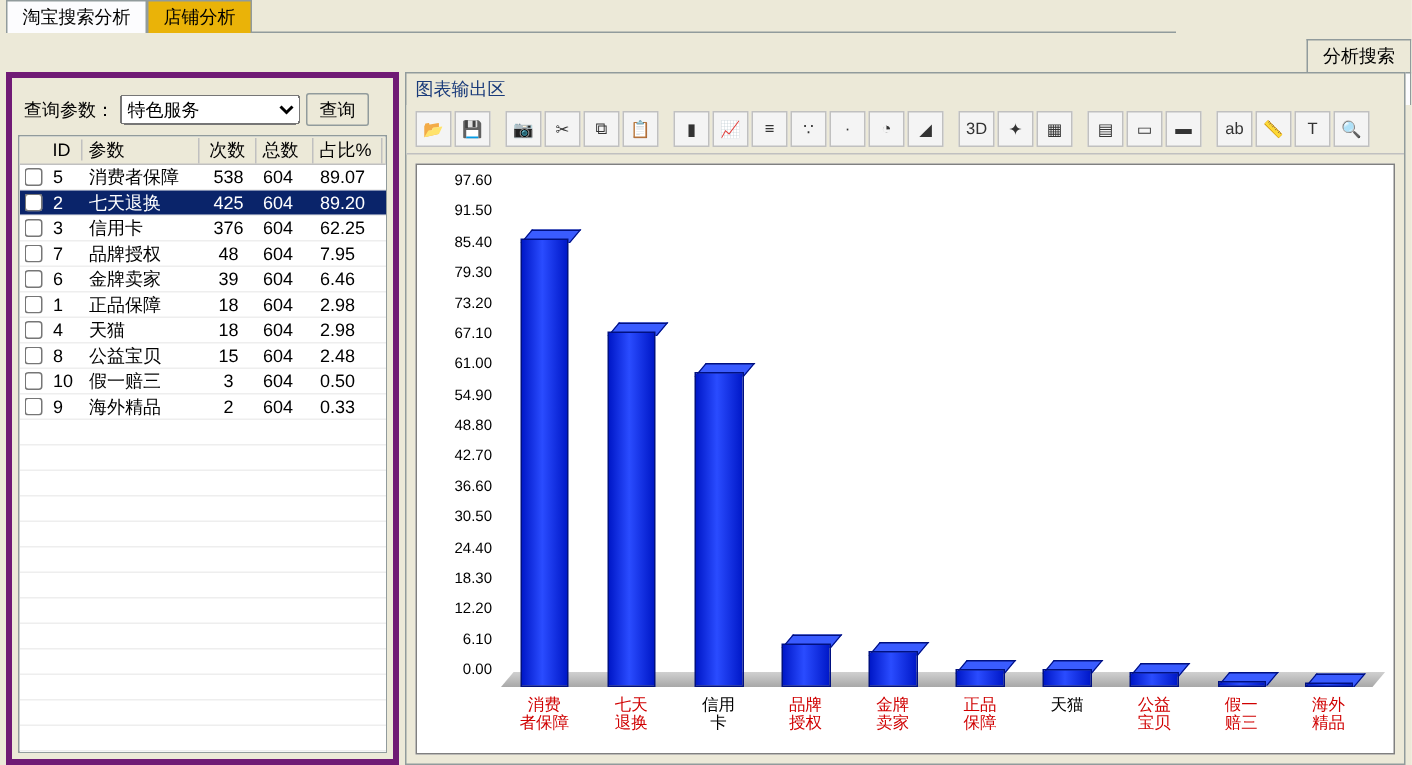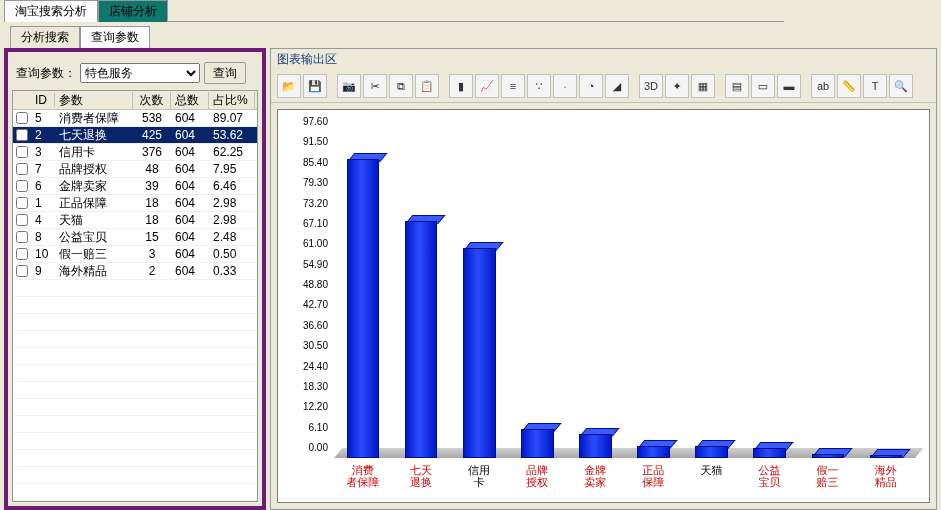--- a/index.html
+++ b/index.html
@@ -1,23 +1,23 @@
 <!DOCTYPE html>
 <html><head>
 <meta charset="utf-8">
 <style>
 html,body{margin:0;padding:0;font-family:"Microsoft YaHei","SimSun",Arial,sans-serif;font-size:12px;background:#ece9d8;color:#000;}
 .app{width:941px;height:510px;position:relative;background:#ece9d8;overflow:hidden;}
 
 .top-tabs{height:22px;padding-left:4px;display:flex;align-items:flex-end;gap:0;}
-.top-tab{border:1px solid #919b9c;border-bottom:none;padding:2px 10px;background:#0f766e;cursor:default;}
+.top-tab{border:1px solid #919b9c;border-bottom:none;padding:2px 10px;background:#eab308;cursor:default;}
 .top-tab.active{background:#fcfcfe;}
 .top-tabs-rule{border-top:1px solid #919b9c;margin-top:-1px;width:780px;margin-left:4px;}
 
-.inner-tabs{height:22px;padding-left:10px;display:flex;align-items:flex-end;gap:0;margin-top:4px;}
+.inner-tabs{height:22px;padding-left:10px;display:flex;align-items:flex-end;gap:0;margin-top:4px;flex-direction:column;}
 .inner-tab{border:1px solid #919b9c;border-bottom:none;padding:2px 10px;background:#ece9d8;cursor:default;}
 .inner-tab.active{background:#fcfcfe;}
 
 .body-row{display:flex;gap:4px;padding:0 4px;height:462px;}
 .left-panel{width:262px;border:4px solid #701a75;background:#ece9d8;display:flex;flex-direction:column;padding:4px;box-sizing:border-box;}
 .param-row{display:flex;align-items:center;gap:4px;margin:6px 4px 6px 4px;}
 select.combo{width:120px;height:20px;font-size:12px;}
 button.win{height:22px;padding:0 8px;font-size:12px;background:#ece9d8;border:1px solid #919b9c;border-radius:2px;cursor:default;}
 
 .tbl-wrap{flex:1;border:1px solid #919b9c;background:#fff;overflow:hidden;display:flex;flex-direction:column;}
@@ -98,21 +98,21 @@
               <div class="cell c-pct">89.07</div>
             </div>
             <div class="tbl-row selected">
               <div class="cell c-chk">
                 <input type="checkbox" class="chk" style="">
               </div>
               <div class="cell c-id">2</div>
               <div class="cell c-param">七天退换</div>
               <div class="cell c-ci">425</div>
               <div class="cell c-zs">604</div>
-              <div class="cell c-pct">53.62</div>
+              <div class="cell c-pct">89.20</div>
             </div>
             <div class="tbl-row">
               <div class="cell c-chk">
                 <input type="checkbox" class="chk" style="">
               </div>
               <div class="cell c-id">3</div>
               <div class="cell c-param">信用卡</div>
               <div class="cell c-ci">376</div>
               <div class="cell c-zs">604</div>
               <div class="cell c-pct">62.25</div>

